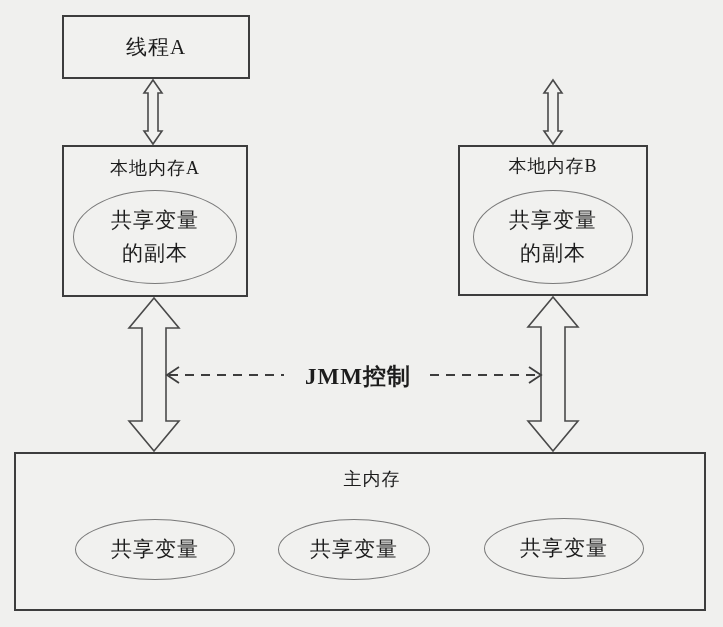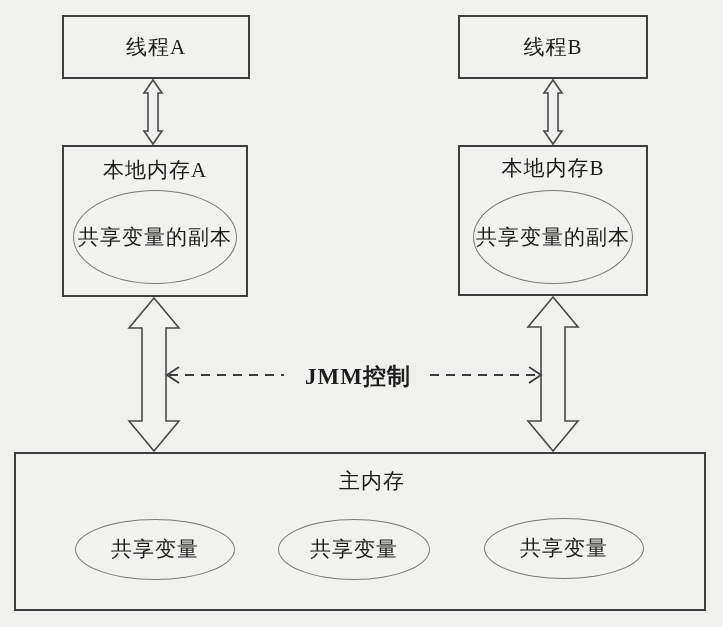--- a/index.html
+++ b/index.html
@@ -31,31 +31,31 @@
     align-items: center;
     justify-content: center;
     font-size: 21px;
     letter-spacing: 1px;
   }
   .mem-title {
     position: absolute;
     left: 0;
     width: 100%;
     text-align: center;
-    font-size: 21px;
+    font-size: 18px;
     letter-spacing: 1px;
   }
   .ellipse {
     position: absolute;
     border: 1.4px solid #7a7a7a;
     border-radius: 50%;
     background: #f1f1ef;
     box-sizing: border-box;
     display: flex;
-    flex-direction: row;
+    flex-direction: column;
     align-items: center;
     justify-content: center;
     text-align: center;
     font-size: 21px;
     letter-spacing: 1px;
   }
   .ellipse .line { line-height: 33px; }
   svg.connectors {
     position: absolute;
     left: 0; top: 0;
@@ -75,23 +75,20 @@
 </style>
 </head>
 <body>
 
 <div class="stage">
 
   <div class="box thread-box" style="left:62px; top:15px; width:188px; height:64px;">
     <span>线程A</span>
   </div>
 
-  <div class="box thread-box" style="left:458px; top:15px; width:190px; height:64px;">
-    <span>线程B</span>
-  </div>
 
   <div class="box" style="left:62px; top:145px; width:186px; height:152px;">
     <div class="mem-title" style="top:9px;">本地内存A</div>
   </div>
   <div class="ellipse" style="left:73px; top:190px; width:164px; height:94px;">
     <span class="line">共享变量</span>
     <span class="line">的副本</span>
   </div>
 
   <div class="box" style="left:458px; top:145px; width:190px; height:151px;">

